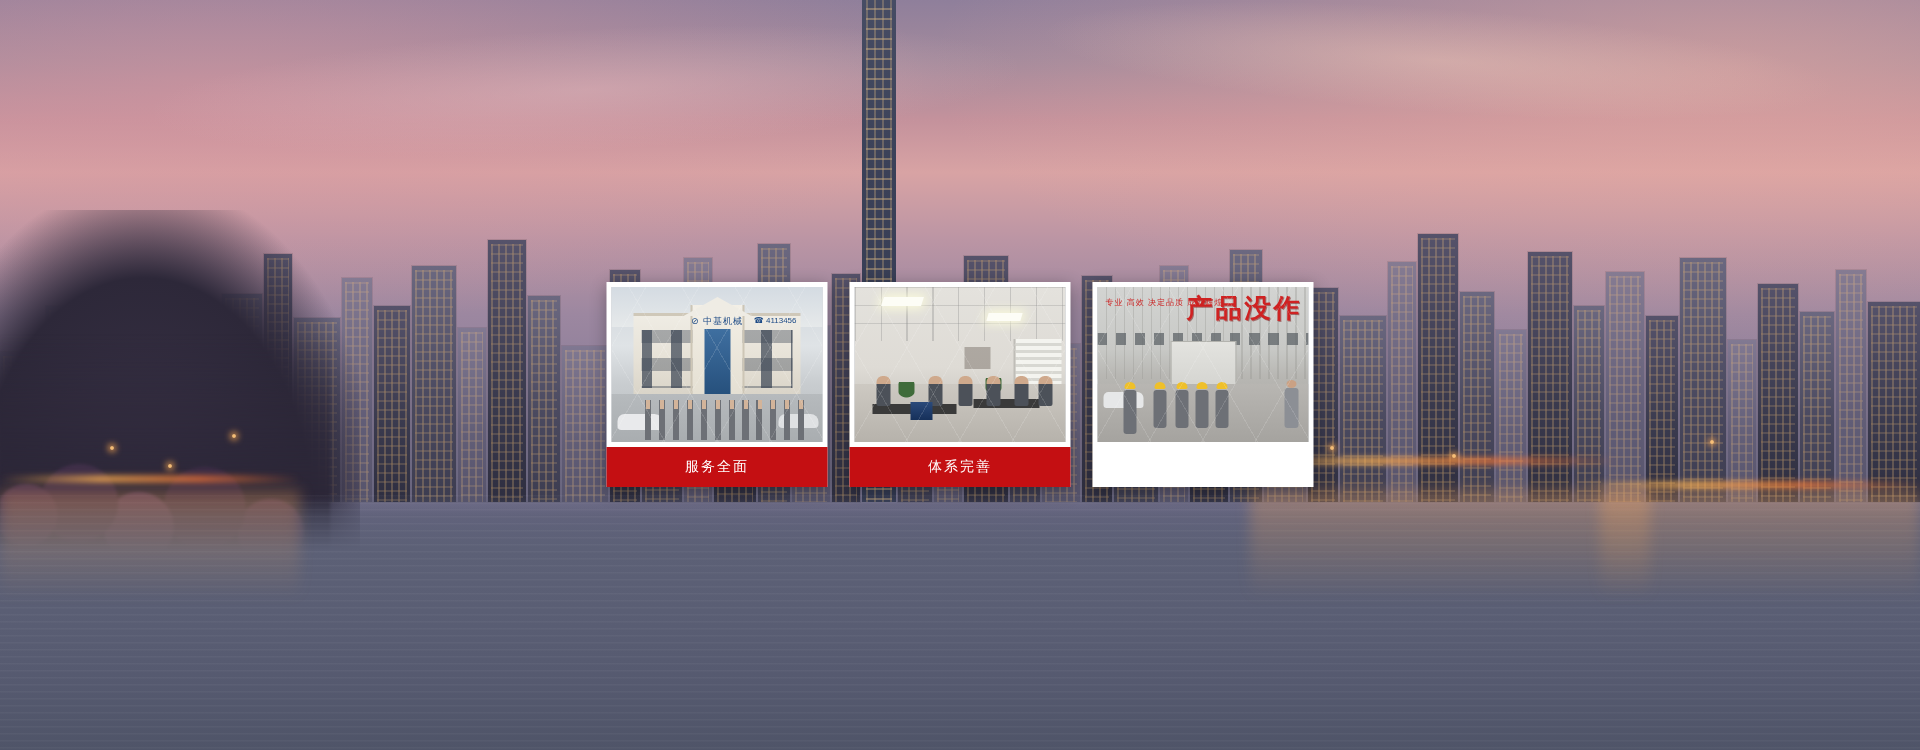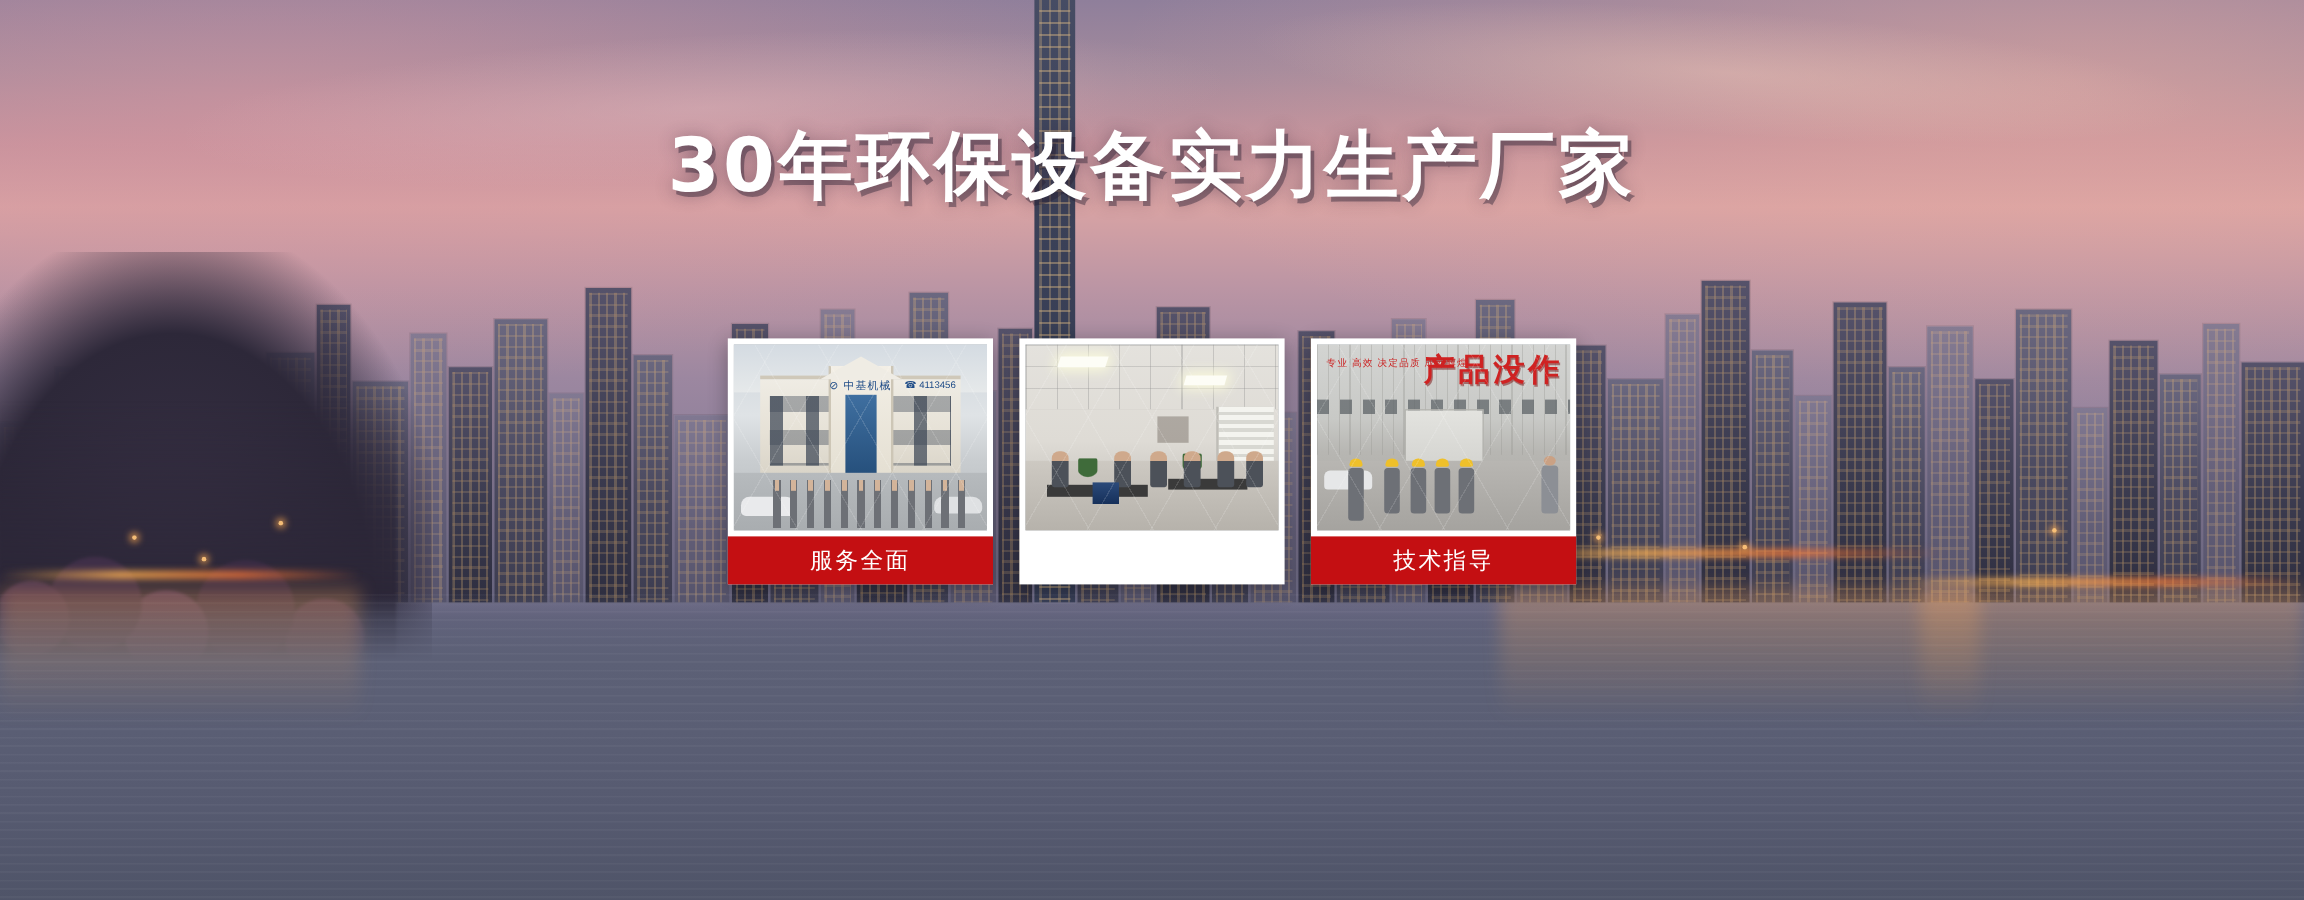--- a/index.html
+++ b/index.html
@@ -218,21 +218,21 @@
     position: absolute; inset: 0;
     background-image:
       repeating-linear-gradient(60deg, rgba(255,255,255,.13) 0 1px, rgba(0,0,0,0) 1px 46px),
       repeating-linear-gradient(-60deg, rgba(255,255,255,.13) 0 1px, rgba(0,0,0,0) 1px 46px);
     pointer-events: none;
   }
   .card-label {
     height: 40px;
     background: #c40f12;
     color: #ffffff;
-    font-size: 19px;
+    font-size: 14px;
     letter-spacing: 2px;
     display: flex;
     align-items: center;
     justify-content: center;
     margin: 5px -5px 0 -5px;
     width: 221px;
   }
 
   
   .ph-build { position: absolute; inset: 0; background: linear-gradient(180deg,#cfd6dc 0%,#dfe3e6 38%,#c9cdd0 62%,#b5b9bc 100%); }
@@ -465,21 +465,20 @@
   <div class="light-dot" style="left:232px; bottom:312px;"></div>
   <div class="light-dot" style="left:1330px; bottom:300px;"></div>
   <div class="light-dot" style="left:1452px; bottom:292px;"></div>
   <div class="light-dot" style="left:1710px; bottom:306px;"></div>
 
   <div class="bg-water"></div>
   <div class="water-reflection" style="left:0px; width:300px;"></div>
   <div class="water-reflection" style="left:1250px; width:400px;"></div>
   <div class="water-reflection" style="left:1600px; width:320px;"></div>
 
-  <h1 class="headline">30年环保设备实力生产厂家</h1>
 
 
   <div class="card-row">
 
     <div class="card">
       <div class="card-photo">
         <div class="ph-build">
           <div class="sky"></div>
           <div class="block"></div>
           <div class="center-tower"></div>
@@ -514,20 +513,21 @@
           <div class="person" style="left:22px"></div>
           <div class="person" style="left:74px"></div>
           <div class="person" style="left:104px"></div>
           <div class="person" style="left:132px"></div>
           <div class="person" style="left:160px"></div>
           <div class="person" style="left:184px"></div>
           <div class="monitor"></div>
         </div>
         <div class="wm"></div>
       </div>
+      <div class="card-label">体系完善</div>
     </div>
 
     <div class="card">
       <div class="card-photo">
         <div class="ph-factory">
           <div class="wall"></div>
           <div class="bigtext">产品没作</div>
           <div class="slogan">专业 高效
 决定品质 成就辉煌</div>
           <div class="windrow"></div>
@@ -536,17 +536,16 @@
           <div class="van"></div>
           <div class="worker" style="left:26px; bottom:8px; height:44px"></div>
           <div class="worker" style="left:56px;"></div>
           <div class="worker" style="left:78px;"></div>
           <div class="worker" style="left:98px;"></div>
           <div class="worker" style="left:118px;"></div>
           <div class="manager"></div>
         </div>
         <div class="wm"></div>
       </div>
-      <div class="card-label">技术指导</div>
     </div>
 
   </div>
 </div>
 
 </body></html>

